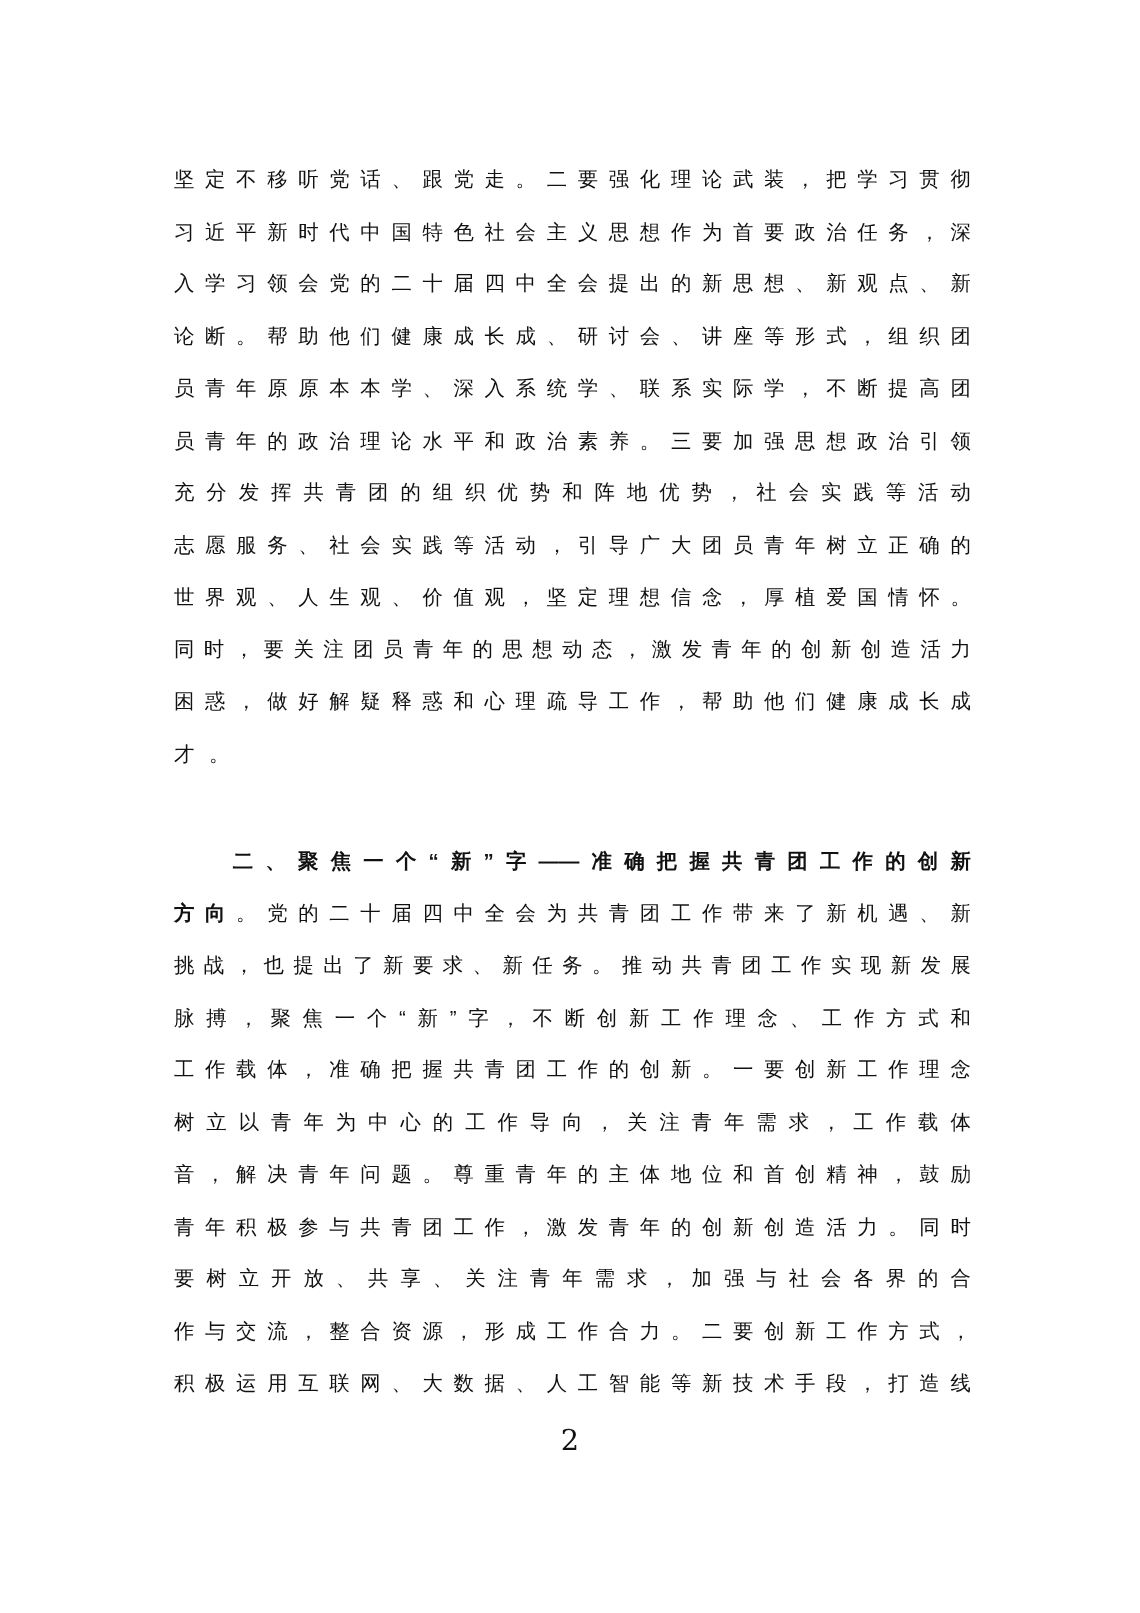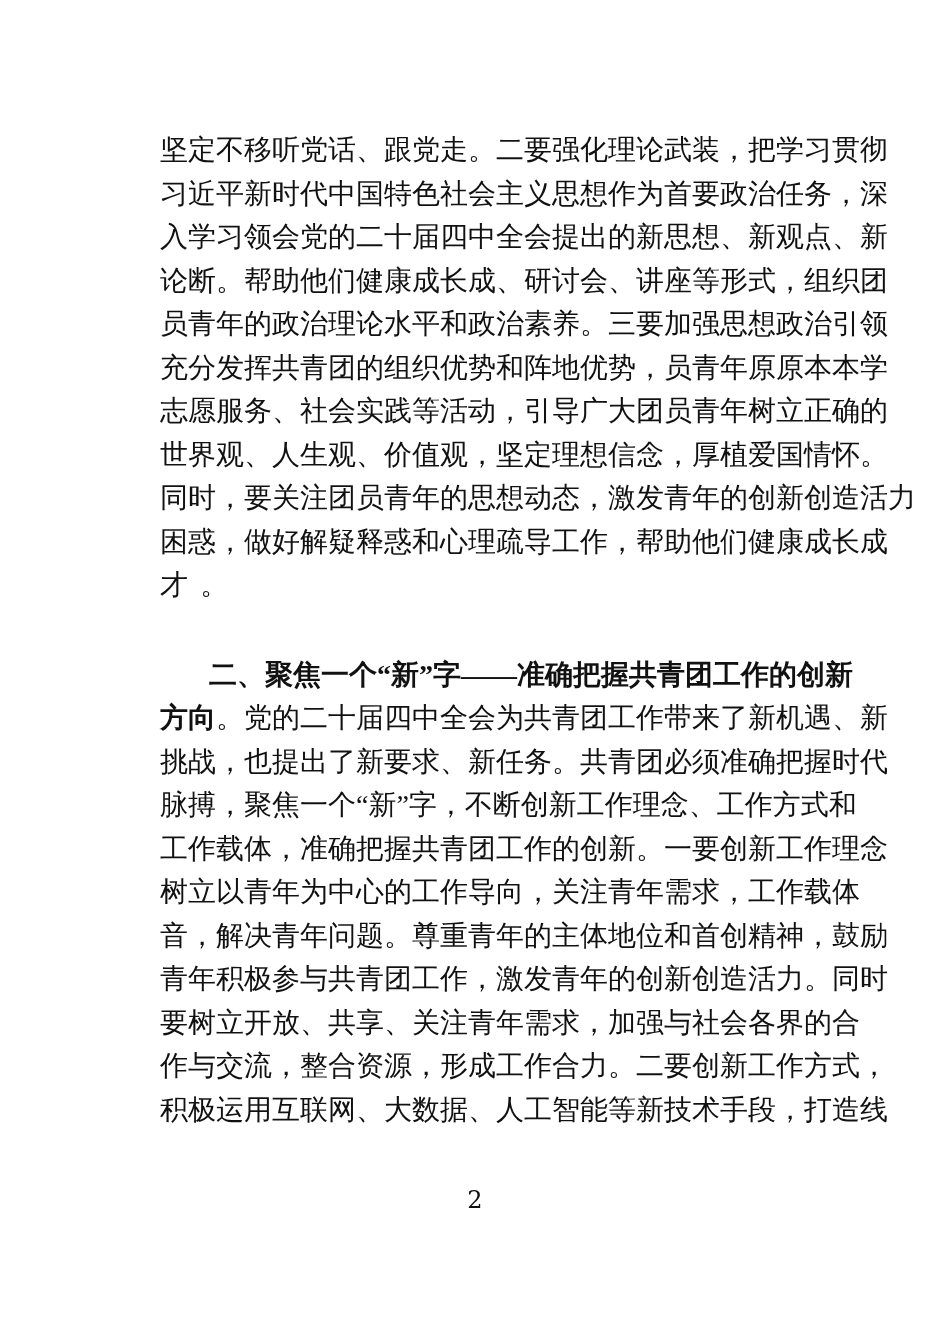--- a/index.html
+++ b/index.html
@@ -1,52 +1,53 @@
 <!DOCTYPE html>
 <html><head>
 <meta charset="utf-8">
 <style>
   html, body { margin: 0; padding: 0; background: #ffffff; }
   body { width: 950px; height: 1344px; position: relative; overflow: hidden; }
   .page { position: absolute; left: 0; top: 0; width: 950px; height: 1344px; background: #fff; }
   .body-text {
-    position: absolute; left: 160px; top: 128px; width: 664px;
-    font-family: Liberation Serif, serif;
-    font-size: 28px; line-height: 43.5px; color: #111;
+    position: absolute; left: 145px; top: 128px; width: 664px;
+    font-family: Liberation Sans, sans-serif;
+    font-size: 17px; line-height: 43.5px; color: #111;
     letter-spacing: 12.2px;
   }
   .line { display: block; white-space: nowrap; height: 43.5px; }
   .line.justify { text-align: justify; text-align-last: justify; letter-spacing: 0; }
   .indent { padding-left: 49px; margin-top: 46px; }
   .bold { font-weight: bold; letter-spacing: 0; }
   .page-number {
     position: absolute; left: 0; width: 950px; top: 1186px; text-align: center;
     font-family: "DejaVu Serif", "Liberation Serif", serif; font-size: 24px; color: #111;
   }
 </style>
 </head>
 <body>
 
 <div class="page">
   <div class="body-text">
     <span class="line justify">坚定不移听党话、跟党走。二要强化理论武装，把学习贯彻</span>
     <span class="line justify">习近平新时代中国特色社会主义思想作为首要政治任务，深</span>
     <span class="line justify">入学习领会党的二十届四中全会提出的新思想、新观点、新</span>
     <span class="line justify">论断。帮助他们健康成长成、研讨会、讲座等形式，组织团</span>
+    <span class="line justify">员青年原原本本学、深入系统学、联系实际学，不断提高团</span>
     <span class="line justify">员青年的政治理论水平和政治素养。三要加强思想政治引领</span>
-    <span class="line justify">充分发挥共青团的组织优势和阵地优势，员青年原原本本学</span>
+    <span class="line justify">充分发挥共青团的组织优势和阵地优势，社会实践等活动</span>
     <span class="line justify">志愿服务、社会实践等活动，引导广大团员青年树立正确的</span>
     <span class="line justify">世界观、人生观、价值观，坚定理想信念，厚植爱国情怀。</span>
     <span class="line justify">同时，要关注团员青年的思想动态，激发青年的创新创造活力</span>
     <span class="line justify">困惑，做好解疑释惑和心理疏导工作，帮助他们健康成长成</span>
     <span class="line">才。</span>
 
     <span class="line justify indent bold">二、聚焦一个“新”字——准确把握共青团工作的创新</span>
     <span class="line justify"><b>方向</b><span>。党的二十届四中全会为共青团工作带来了新机遇、新</span></span>
-    <span class="line justify">挑战，也提出了新要求、新任务。共青团必须准确把握时代</span>
+    <span class="line justify">挑战，也提出了新要求、新任务。推动共青团工作实现新发展</span>
     <span class="line justify">脉搏，聚焦一个“新”字，不断创新工作理念、工作方式和</span>
     <span class="line justify">工作载体，准确把握共青团工作的创新。一要创新工作理念</span>
     <span class="line justify">树立以青年为中心的工作导向，关注青年需求，工作载体</span>
     <span class="line justify">音，解决青年问题。尊重青年的主体地位和首创精神，鼓励</span>
     <span class="line justify">青年积极参与共青团工作，激发青年的创新创造活力。同时</span>
     <span class="line justify">要树立开放、共享、关注青年需求，加强与社会各界的合</span>
     <span class="line justify">作与交流，整合资源，形成工作合力。二要创新工作方式，</span>
     <span class="line justify">积极运用互联网、大数据、人工智能等新技术手段，打造线</span>
   </div>
   <div class="page-number">2</div>

